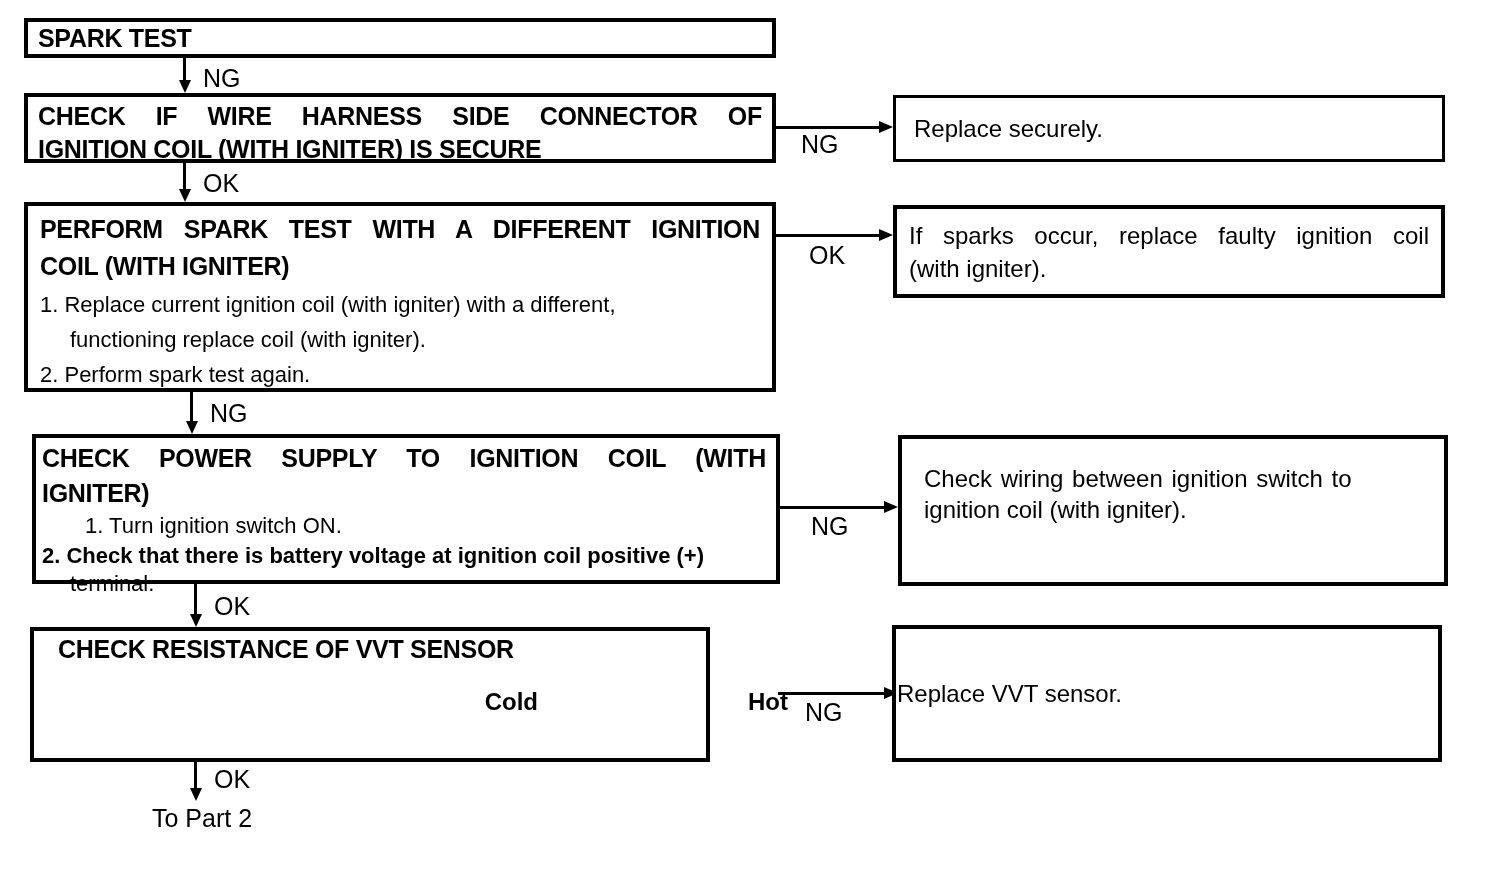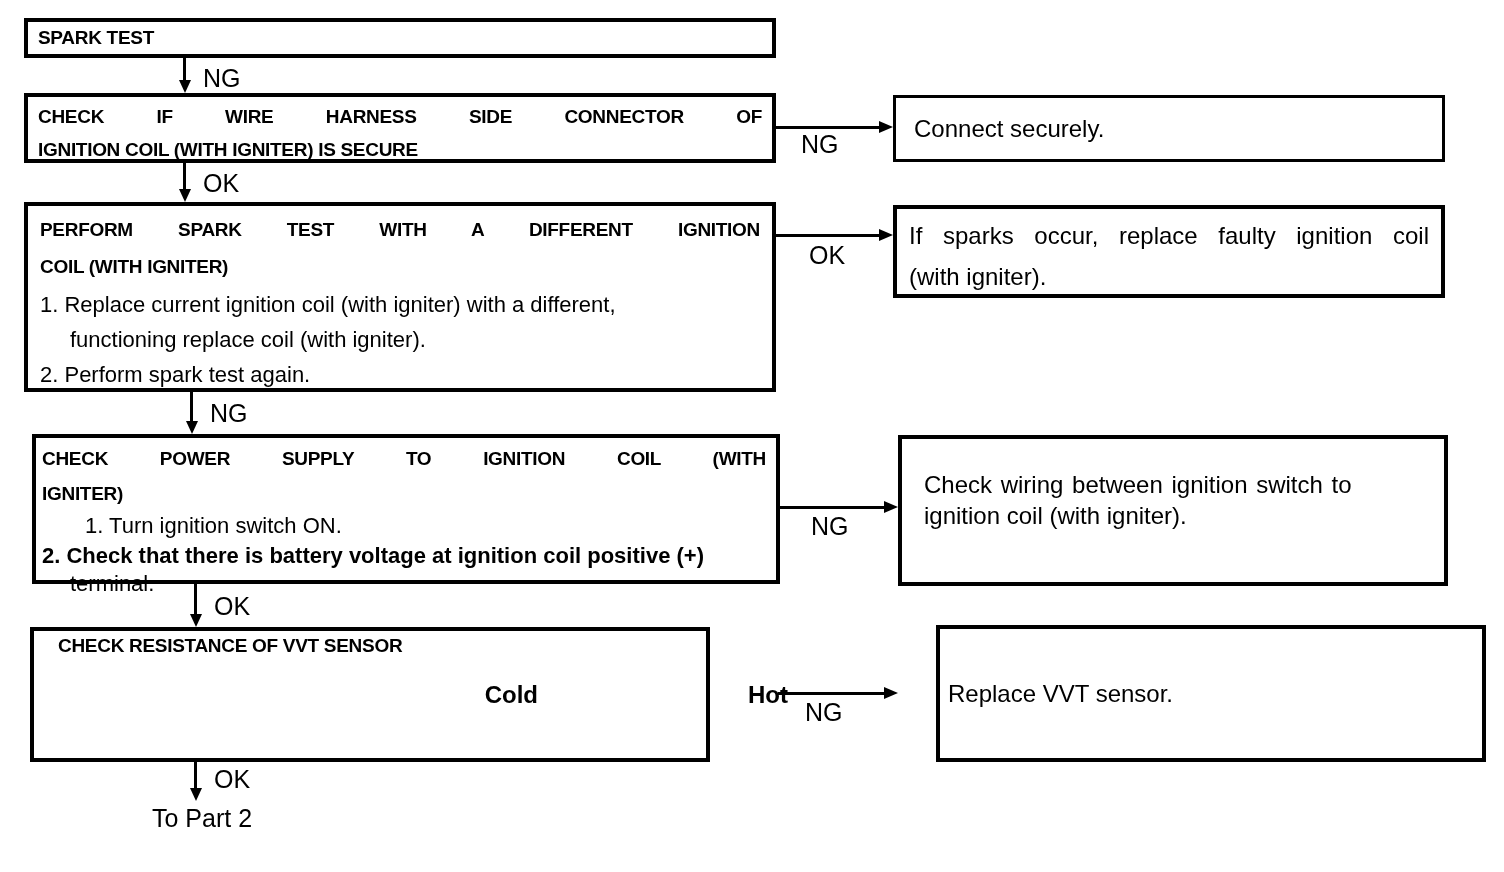--- a/index.html
+++ b/index.html
@@ -14,21 +14,21 @@
   }
   .node {
     position: absolute;
     background: #ffffff;
     border: 4px solid #000000;
     box-sizing: border-box;
   }
   .node.thin { border-width: 3px; }
   .title {
     font-weight: bold;
-    font-size: 19px;
+    font-size: 25px;
     letter-spacing: -0.3px;
     white-space: nowrap;
   }
   .jline {
     white-space: normal;
     text-align: justify;
     text-align-last: justify;
     -moz-text-align-last: justify;
   }
   .step {
@@ -81,61 +81,61 @@
   <div class="node" style="left:24px; top:93px; width:752px; height:70px; padding:3px 10px;">
     <div class="title jline" style="line-height:33px;">CHECK IF WIRE HARNESS SIDE CONNECTOR OF</div>
     <div class="title" style="line-height:33px;">IGNITION COIL (WITH IGNITER) IS SECURE</div>
   </div>
 
   <div class="hline" style="left:776px; top:126px; width:105px;"></div>
   <div class="head-right" style="left:879px; top:121px;"></div>
   <div class="edge-label" style="left:801px; top:130px;">NG</div>
 
   <div class="node thin vcenter" style="left:893px; top:95px; width:552px; height:67px; padding-left:18px;">
-    <div class="rtext">Connect securely.</div>
+    <div class="rtext">Replace securely.</div>
   </div>
 
   <div class="vline" style="left:183px; top:163px; height:27px;"></div>
   <div class="head-down" style="left:179px; top:189px;"></div>
   <div class="edge-label" style="left:203px; top:169px;">OK</div>
 
   <div class="node" style="left:24px; top:202px; width:752px; height:190px; padding:5px 12px;">
     <div class="title jline" style="line-height:37px;">PERFORM SPARK TEST WITH A DIFFERENT IGNITION</div>
     <div class="title" style="line-height:37px;">COIL (WITH IGNITER)</div>
     <div class="step" style="line-height:35px; margin-top:2px;">1. Replace current ignition coil (with igniter) with a different,</div>
     <div class="step" style="line-height:35px; margin-left:30px;">functioning replace coil (with igniter).</div>
     <div class="step" style="line-height:35px;">2. Perform spark test again.</div>
   </div>
 
   <div class="hline" style="left:776px; top:234px; width:105px;"></div>
   <div class="head-right" style="left:879px; top:229px;"></div>
   <div class="edge-label" style="left:809px; top:241px;">OK</div>
 
   <div class="node" style="left:893px; top:205px; width:552px; height:93px; padding:10px 12px;">
     <div class="rtext jline" style="line-height:33px;">If sparks occur, replace faulty ignition coil</div>
-    <div class="rtext" style="line-height:33px;margin-top:8px;">(with igniter).</div>
+    <div class="rtext" style="line-height:33px;">(with igniter).</div>
   </div>
 
   <div class="vline" style="left:190px; top:392px; height:30px;"></div>
   <div class="head-down" style="left:186px; top:421px;"></div>
   <div class="edge-label" style="left:210px; top:399px;">NG</div>
 
   <div class="node" style="left:32px; top:434px; width:748px; height:150px; padding:3px 10px 0 6px;">
     <div class="title jline" style="line-height:35px;">CHECK POWER SUPPLY TO IGNITION COIL (WITH</div>
     <div class="title" style="line-height:35px;">IGNITER)</div>
     <div class="step" style="line-height:30px;margin-left:43px;">1. Turn ignition switch ON.</div>
     <div class="step" style="line-height:30px;font-weight:bold;">2. Check that there is battery voltage at ignition coil positive (+)</div>
     <div class="step" style="line-height:25px; margin-left:28px;">terminal.</div>
   </div>
 
   <div class="hline" style="left:780px; top:506px; width:106px;"></div>
   <div class="head-right" style="left:884px; top:501px;"></div>
   <div class="edge-label" style="left:811px; top:512px;">NG</div>
 
-  <div class="node" style="left:898px; top:435px; width:550px; height:151px; padding:30px 10px 0 22px;">
+  <div class="node" style="left:898px; top:435px; width:550px; height:151px; padding:24px 10px 0 22px;">
     <div class="rtext" style="line-height:31px; word-spacing:2px;">Check wiring between ignition switch to</div>
     <div class="rtext" style="line-height:31px;">ignition coil (with igniter).</div>
   </div>
 
   <div class="vline" style="left:194px; top:584px; height:30px;"></div>
   <div class="head-down" style="left:190px; top:614px;"></div>
   <div class="edge-label" style="left:214px; top:592px;">OK</div>
 
   <div class="node" style="left:30px; top:627px; width:680px; height:135px; padding:4px 0 0 24px;">
     <div class="title">CHECK RESISTANCE OF VVT SENSOR</div>
@@ -143,21 +143,21 @@
       <div></div>
       <div class="ccell">Cold</div>
       <div class="ccell">Hot</div>
     </div>
   </div>
 
   <div class="hline" style="left:778px; top:692px; width:108px;"></div>
   <div class="head-right" style="left:884px; top:687px;"></div>
   <div class="edge-label" style="left:805px; top:698px;">NG</div>
 
-  <div class="node vcenter" style="left:936px; top:625px; width:550px; height:137px; padding-left:8px;">
+  <div class="node vcenter" style="left:892px; top:625px; width:550px; height:137px; padding-left:1px;">
     <div class="rtext">Replace VVT sensor.</div>
   </div>
 
   <div class="vline" style="left:194px; top:762px; height:27px;"></div>
   <div class="head-down" style="left:190px; top:788px;"></div>
   <div class="edge-label" style="left:214px; top:765px;">OK</div>
 
   <div class="edge-label" style="left:152px; top:804px; font-size:25px;">To Part 2</div>
 
 </div>

